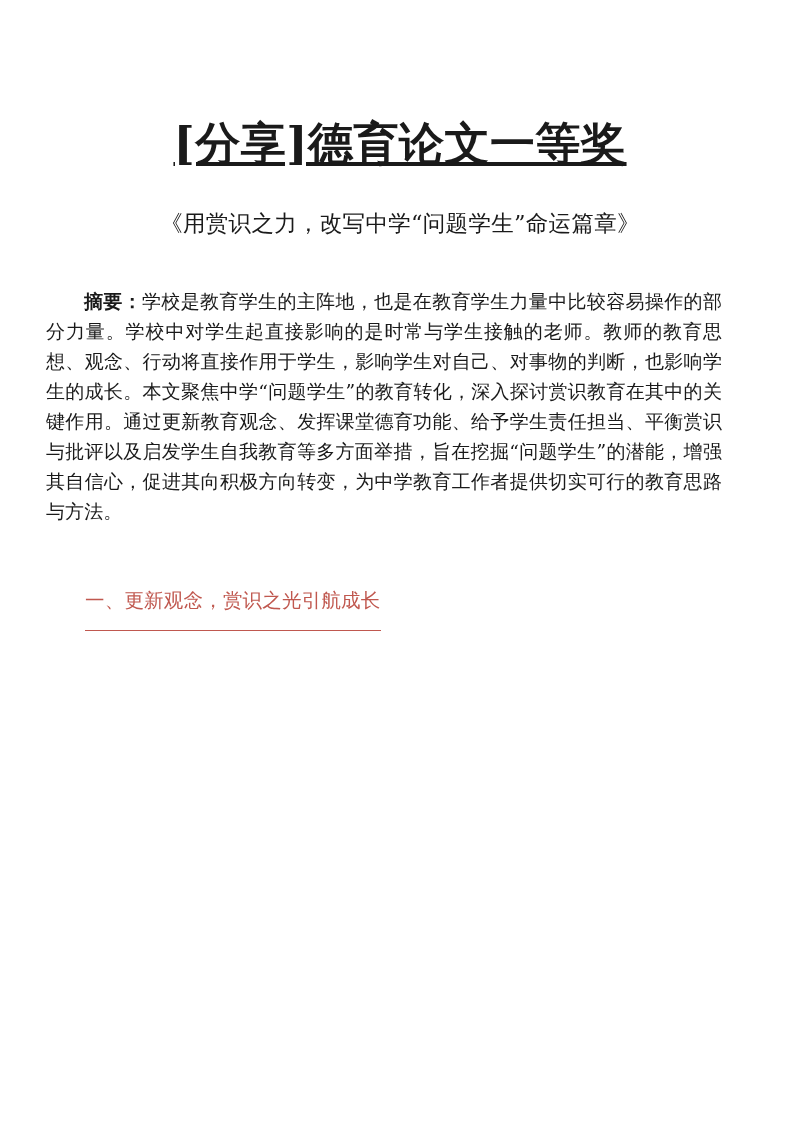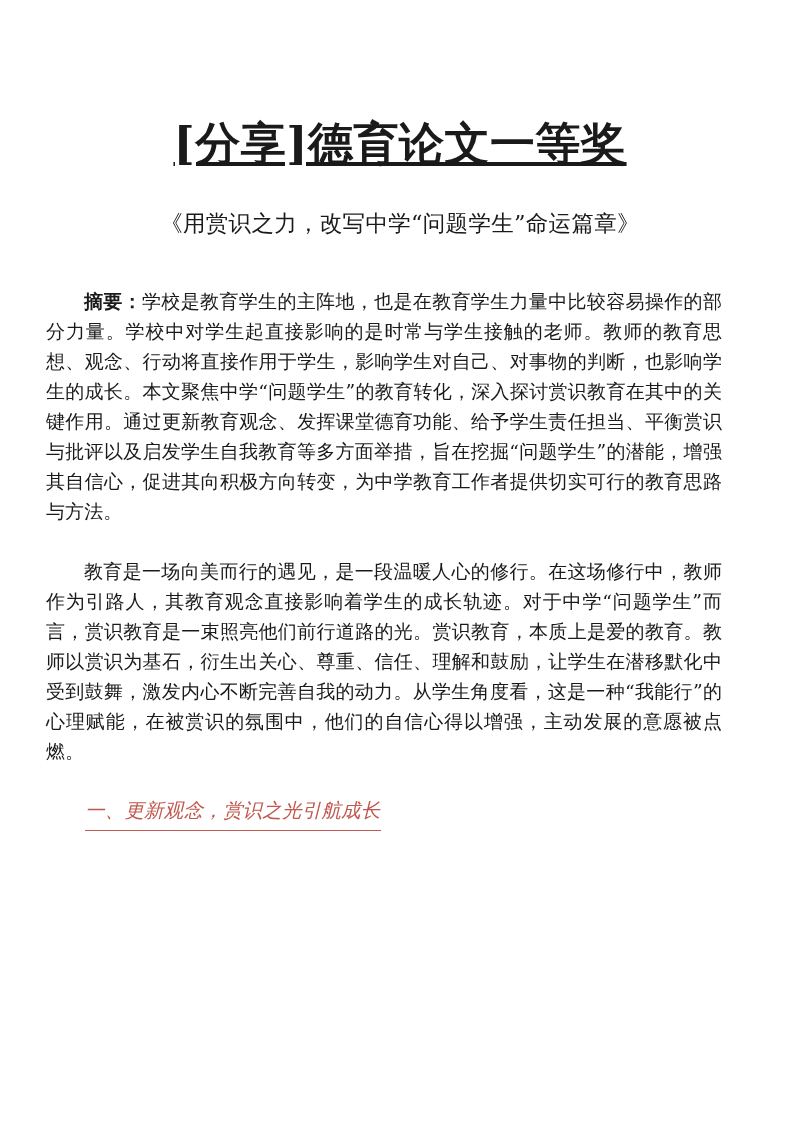--- a/index.html
+++ b/index.html
@@ -89,41 +89,39 @@
     font-size: 19.5px;
     line-height: 30px;
     color: #c0584f;
     text-indent: 2em;
     margin: 0;
     letter-spacing: 0.2px;
     white-space: nowrap;
   }
   .section-head .sh-inner {
     border-bottom: 1.5px solid #c0584f;
-    padding-bottom: 8px;
-    font-style: italic;
+    padding-bottom: 18px;
   }
 </style>
 </head>
 <body>
 
 <div class="page">
 
   <h1 class="doc-title">[分享]德育论文一等奖</h1>
 
   <div class="doc-subtitle">《用赏识之力，改写中学“问题学生”命运篇章》</div>
 
   <div class="text-col">
 
     <p class="para"><span class="lead">摘要：</span><span>学校是教育学生的主阵地，也是在教育学生力量中比较容易操作的部分力量。学校中对学生起直接影响的是时常与学生接触的老师。教师的教育思想、观念、行动将直接作用于学生，影响学生对自己、对事物的判断，也影响学生的成长。本文聚焦中学“问题学生”的教育转化，深入探讨赏识教育在其中的关键作用。通过更新教育观念、发挥课堂德育功能、给予学生责任担当、平衡赏识与批评以及启发学生自我教育等多方面举措，旨在挖掘“问题学生”的潜能，增强其自信心，促进其向积极方向转变，为中学教育工作者提供切实可行的教育思路与方法。</span></p>
 
 
     <div class="spacer-line"></div>
 
-    <p class="para">教育是一场向美而行的遇见，是一段温暖人心的修行。在这场修行中，教师作为引路人，其教育观念直接影响着学生的成长轨迹。对于中学“问题学生”而言，赏识教育是一束照亮他们前行道路的光。赏识教育，本质上是爱的教育。教师以赏识为基石，衍生出关心、尊重、信任、理解和鼓励，让学生在潜移默化中受到鼓舞，激发内心不断完善自我的动力。从学生角度看，这是一种“我能行”的心理赋能，在被赏识的氛围中，他们的自信心得以增强，主动发展的意愿被点燃。</p>
 
     <div class="spacer-line"></div>
 
     <p class="section-head"><span class="sh-inner">一、更新观念，赏识之光引航成长</span></p>
 
     <div class="spacer-half"></div>
 
 
   </div>
 </div>

